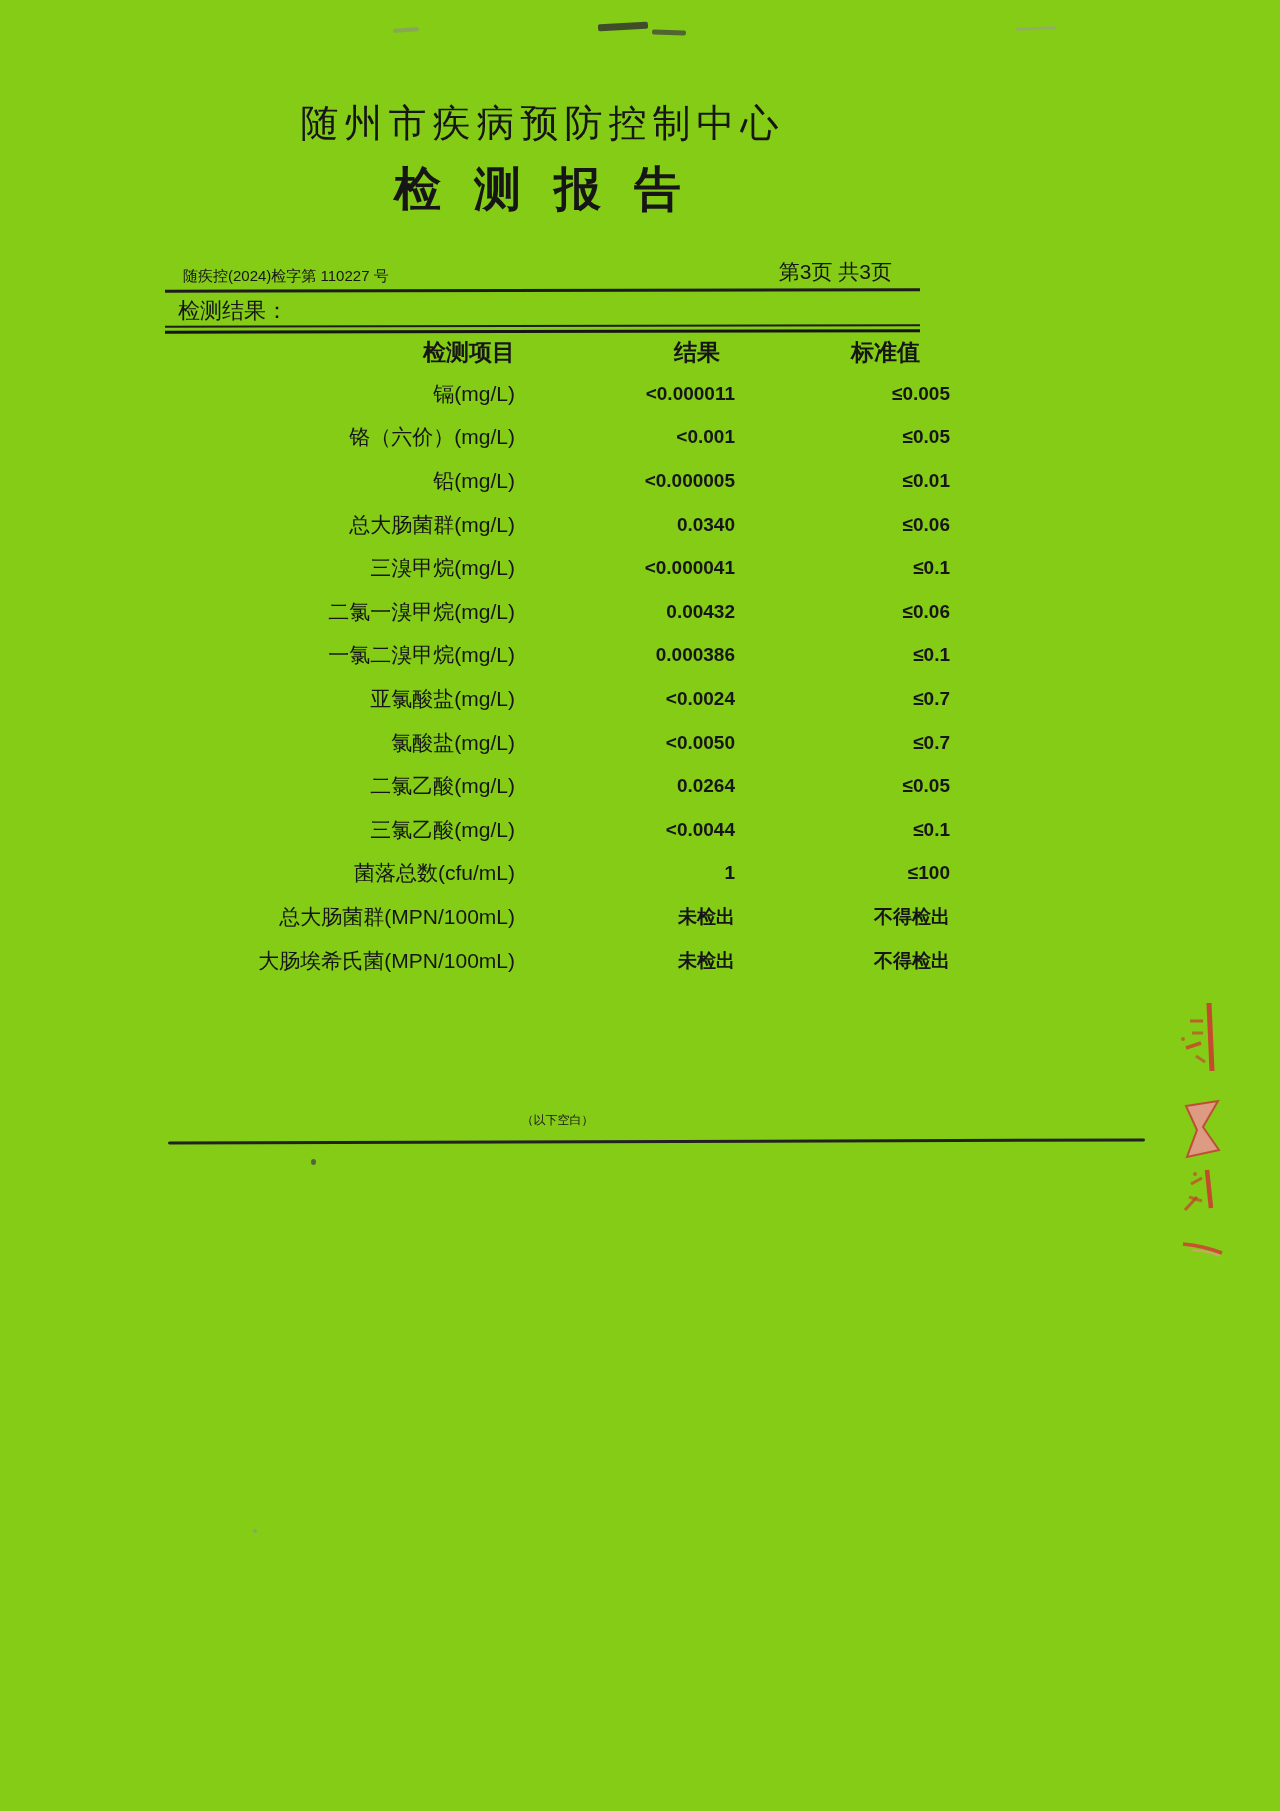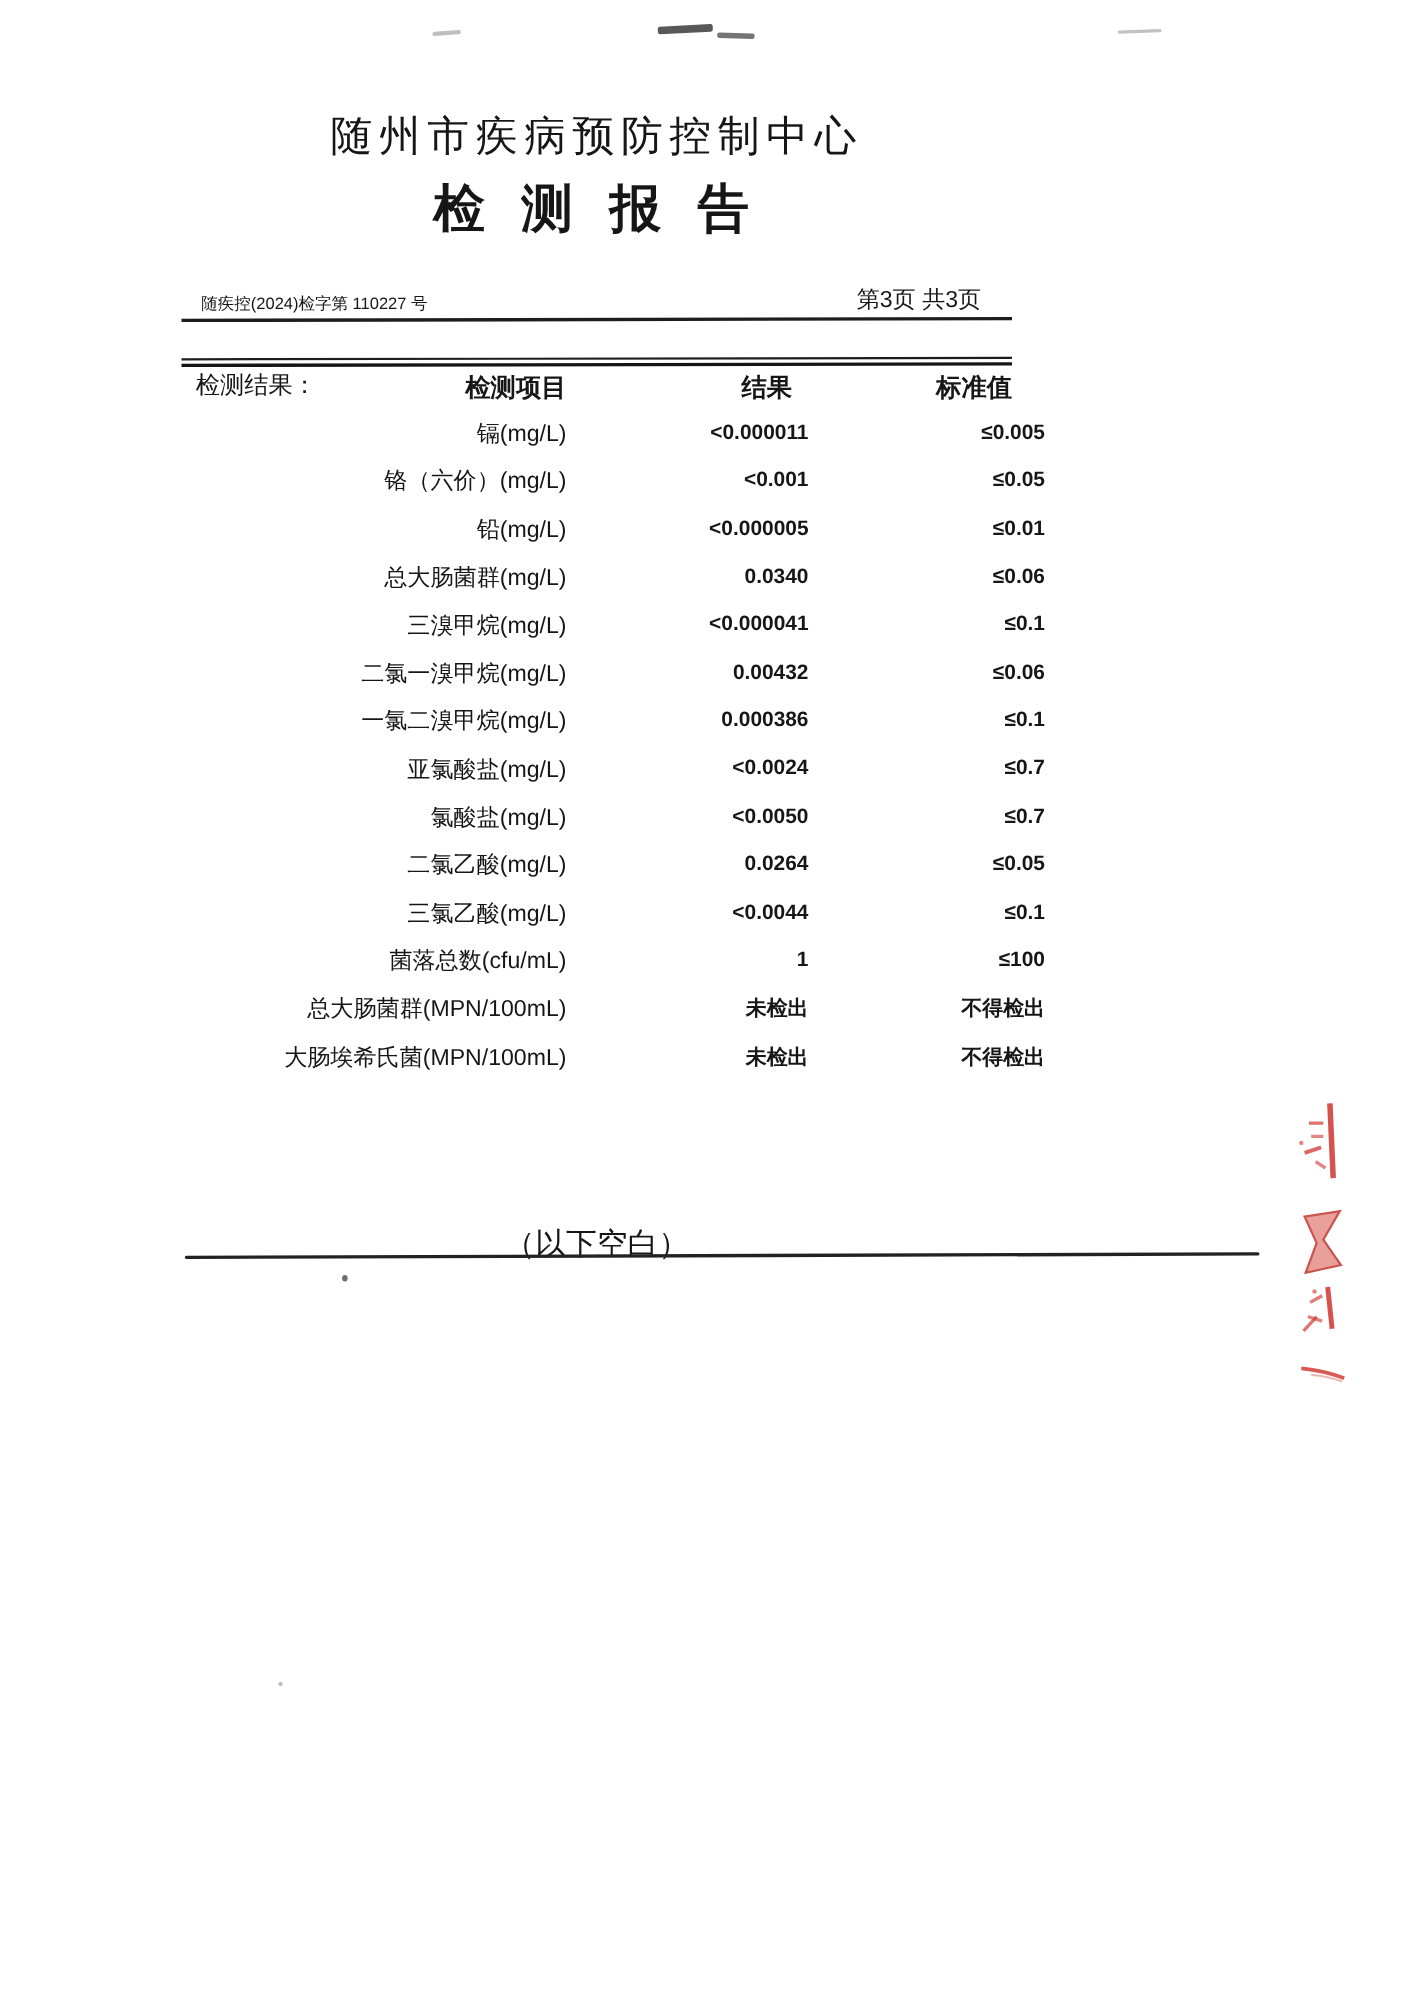--- a/index.html
+++ b/index.html
@@ -1,20 +1,20 @@
 <!DOCTYPE html>
 <html><head>
 <meta charset="utf-8">
 <style>
   html,body{margin:0;padding:0;background:#e9e9e9;}
   .page{
     position:relative;
     width:1280px;height:1811px;
     margin:0 auto;
-    background:#ffffff;
+    background:#84cc16;
     font-family:"Liberation Sans","DejaVu Sans",sans-serif;
     color:#161616;
     overflow:hidden;
   }
   .org-name{
     position:absolute;left:165px;top:98px;width:755px;
     text-align:center;font-size:38px;letter-spacing:6px;font-weight:400;
   }
   .report-title{
     position:absolute;left:165px;top:158px;width:755px;
@@ -24,21 +24,21 @@
     position:absolute;left:165px;top:254px;width:755px;height:32px;
     display:flex;justify-content:space-between;align-items:flex-end;
   }
   .doc-number{font-size:15px;padding-left:18px;}
   .page-info{font-size:21px;font-weight:400;padding-right:28px;}
   .hr1{
     position:absolute;left:165px;top:289px;width:755px;height:3px;
     background:#1d1d1d;transform:rotate(-0.12deg);
   }
   .section-label{
-    position:absolute;left:178px;top:296px;font-size:22px;margin-top:39px;
+    position:absolute;left:178px;top:296px;font-size:22px;
   }
   .hr2{
     position:absolute;left:165px;top:325px;width:755px;height:3px;
     border-top:2px solid #1d1d1d;border-bottom:3px solid #151515;
     box-sizing:content-box;background:transparent;transform:rotate(-0.1deg);
   }
   .grid-row{
     display:grid;grid-template-columns:350px 205px 200px;
     align-items:center;
   }
@@ -47,22 +47,22 @@
     font-weight:700;font-size:23px;
   }
   .tbody{
     position:absolute;left:165px;top:372px;width:755px;
   }
   .tbody .grid-row{height:43.6px;gap:15px;}
   .cell{text-align:right;}
   .cell-item{font-size:21px;font-weight:500;}
   .cell-val{font-size:19px;font-weight:600;}
   .blank-note{
-    position:absolute;left:165px;top:1112px;width:755px;
-    text-align:center;font-size:28px;
+    position:absolute;left:180px;top:1112px;width:755px;
+    text-align:center;font-size:12px;
   }
   .hr3{
     position:absolute;left:168px;top:1140px;width:977px;height:2.5px;
     background:#222;transform:rotate(-0.18deg);border-radius:2px;
   }
   
   .artifact{position:absolute;border-radius:2px;}
   .a1{left:393px;top:28px;width:26px;height:4px;background:#8a8a8a;opacity:.55;transform:rotate(-4deg);}
   .a2{left:598px;top:23px;width:50px;height:7px;background:#2e2e2e;opacity:.8;transform:rotate(-3deg);}
   .a3{left:652px;top:30px;width:34px;height:5px;background:#3a3a3a;opacity:.7;transform:rotate(2deg);}

